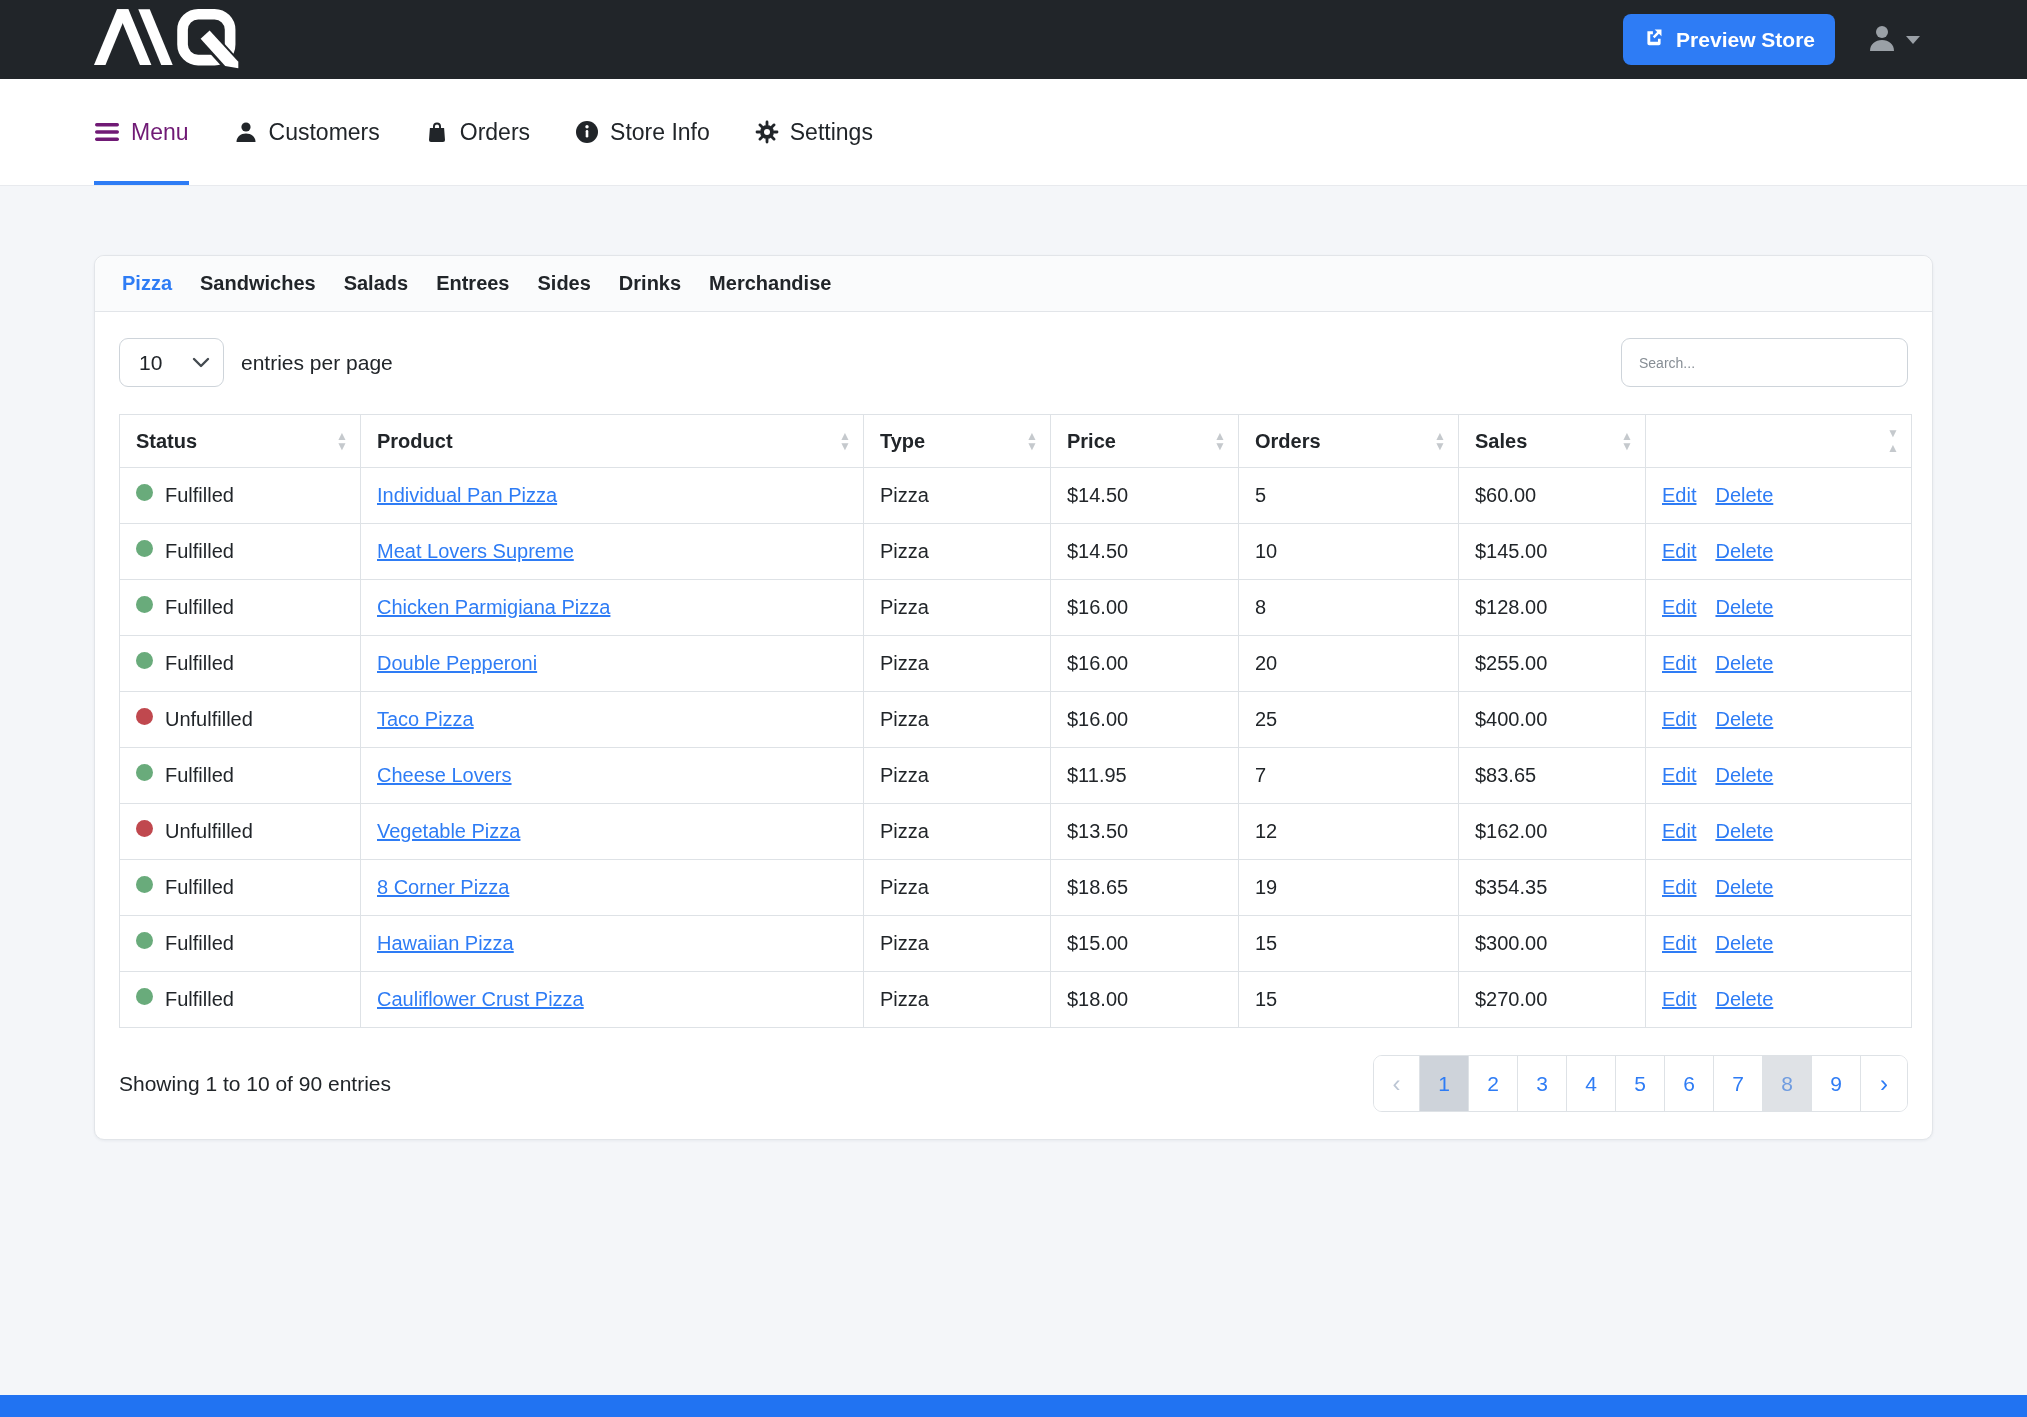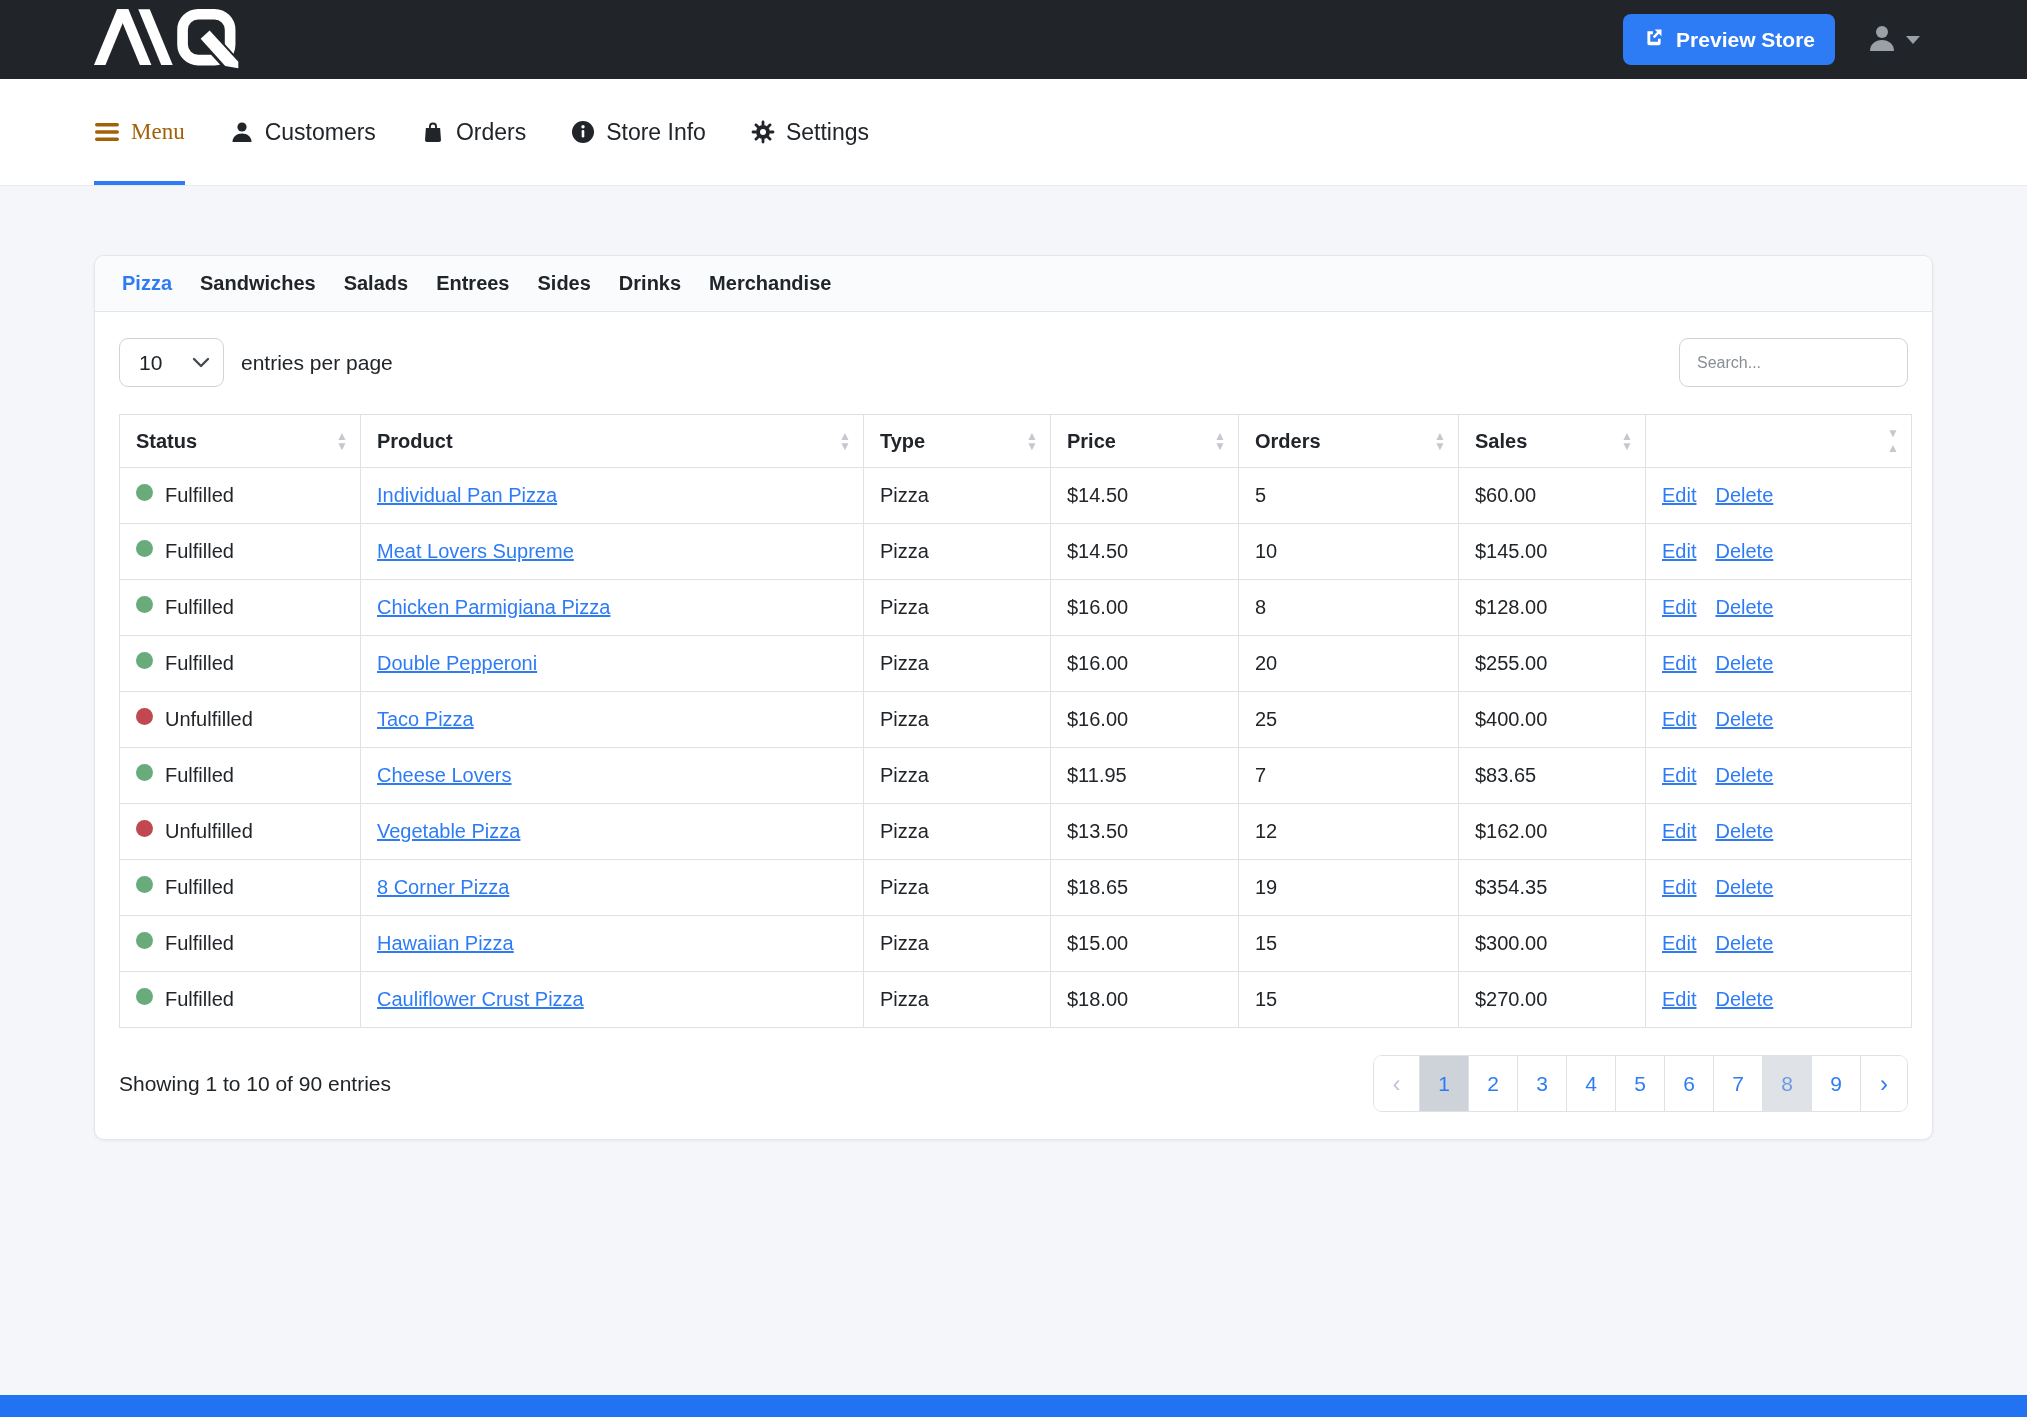--- a/index.html
+++ b/index.html
@@ -16,42 +16,42 @@
       font-family:"Liberation Sans", sans-serif; }
   .account { display:flex; align-items:center; gap:9px; cursor:pointer; }
   .caret-down { width:0; height:0; border-left:7px solid transparent; border-right:7px solid transparent;
       border-top:8px solid #9aa0a6; }
 
   
   .mainnav { height:107px; background:#fff; display:flex; align-items:stretch; gap:45px; padding:0 94px;
       border-bottom:1px solid #e8eaee; }
   .nav-item { display:flex; align-items:center; gap:11px; font-size:23px; color:#212529; text-decoration:none;
       border-bottom:4px solid transparent; padding-top:4px; cursor:pointer; }
-  .nav-item.active { color:#a16207; border-bottom-color:#2e7cf5;font-family:Liberation Serif, serif; }
+  .nav-item.active { color:#701a75; border-bottom-color:#2e7cf5; }
   .nav-item svg { display:block; }
 
   
   .card { margin:69px 94px 0; background:#fff; border:1px solid #e2e5e9; border-radius:10px;
       box-shadow:0 1px 3px rgba(25,35,60,.06); }
   .card-header { background:#fafbfc; border-bottom:1px solid #e2e5e9; border-radius:10px 10px 0 0;
       height:56px; display:flex; align-items:center; gap:28px; padding:0 27px; }
   .tab { font-size:20px; font-weight:700; color:#212529; cursor:pointer; }
   .tab.active { color:#2e7cf5; }
   .card-body { padding:26px 24px 27px; }
 
   
   .controls { display:flex; align-items:center; margin-bottom:27px; }
   .select-wrap { position:relative; }
   .select-wrap select { appearance:none; -webkit-appearance:none; width:105px; height:49px; background:#fff;
       border:1px solid #ced4da; border-radius:9px; font-size:21px; color:#212529; padding:0 40px 0 19px;
       font-family:"Liberation Sans", sans-serif; cursor:pointer; }
   .select-chevron { position:absolute; right:14px; top:50%; transform:translateY(-50%); pointer-events:none; }
   .entries-label { margin-left:17px; font-size:21px; color:#212529; }
-  .search-input { margin-left:auto; width:229px; height:49px; border:1px solid #ced4da; border-radius:9px;
-      font-size:16px; color:#212529; padding:0 17px; font-family:"Liberation Sans", sans-serif; background:#fff; }
+  .search-input { margin-left:auto; width:287px; height:49px; border:1px solid #ced4da; border-radius:9px;
+      font-size:14px; color:#212529; padding:0 17px; font-family:"Liberation Sans", sans-serif; background:#fff; }
   .search-input::placeholder { color:#878e95; }
 
   
   table { width:100%; border-collapse:collapse; table-layout:fixed; }
   th,td { border:1px solid #dee2e6; vertical-align:middle; }
   th { height:53px; padding:0 12px 0 16px; text-align:left; }
   .th-inner { display:flex; align-items:center; justify-content:space-between; }
   .th-label { font-size:20px; font-weight:700; color:#212529; }
   .sort-icon { display:flex; flex-direction:column; align-items:center; color:#c5c9cd; font-size:12px;
       line-height:10px; user-select:none; }

